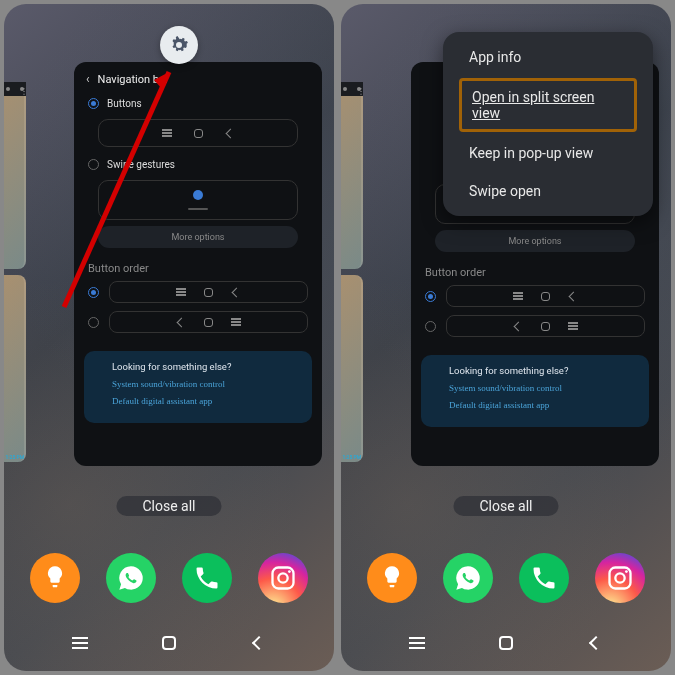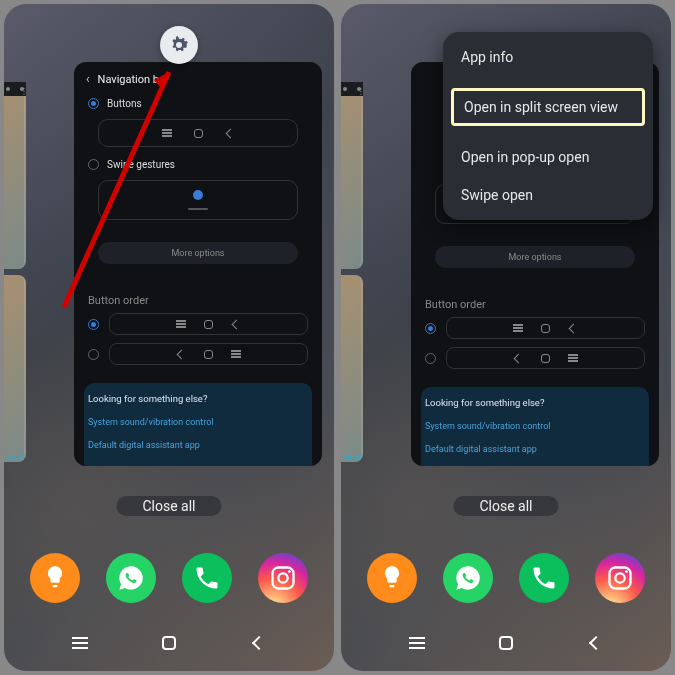--- a/index.html
+++ b/index.html
@@ -84,41 +84,41 @@
   .nav-sym { width:10px; height:10px; display:inline-block; }
   .sym-recent::before { content:""; display:block; width:10px; height:2px; background:#888; box-shadow:0 -3px 0 #888, 0 3px 0 #888; margin-top:4px;}
   .sym-home { border:1.5px solid #888; border-radius:3px; width:9px; height:9px;}
   .sym-back::before { content:""; display:block; width:6px;height:6px; border-left:1.5px solid #888; border-bottom:1.5px solid #888; transform:rotate(45deg); margin:2px 0 0 2px;}
   .gesture-dot {
     width:10px; height:10px; border-radius:50%;
     background:#3a7bd5; margin:0 auto;
   }
   .gesture-line { width:20px; height:2px; background:#555; margin:6px auto 0; border-radius:2px;}
   .more-opts {
-    margin:22px 24px;
+    margin:6px 24px;
     background:#1e2228; border-radius:14px;
     text-align:center; padding:6px 0;
     color:#888; font-size:9px;
   }
   .section-label { padding:8px 14px 2px; color:#888; font-size:11px;}
   .order-row {
     display:flex; align-items:center; gap:10px;
     padding:4px 14px;
   }
   .order-preview {
     flex:1; border:1px solid #333; border-radius:8px;
     height:22px; display:flex; align-items:center; justify-content:center; gap:18px;
   }
   .suggest {
     margin:14px 10px 10px;
     background:#102a3e; border-radius:10px;
-    padding:10px 4px; font-size:9.5px;
+    padding:10px 28px; font-size:9.5px;
   }
   .suggest-title { color:#dfe6ee; margin-bottom:6px;}
-  .suggest a { color:#4aa3d8; display:block; text-decoration:none; margin:13px 0; font-size:9px;}
+  .suggest a { color:#4aa3d8; display:block; text-decoration:none; margin:7px 0; font-size:9px;font-family:Liberation Serif, serif;}
 
   .gear-badge {
     position:absolute; top:22px; left:156px;
     width:38px; height:38px; border-radius:50%;
     background:#e8ecef; display:flex; align-items:center; justify-content:center;
     box-shadow:0 2px 6px rgba(0,0,0,.3);
   }
   .gear-badge svg { width:24px; height:24px; }
 
   .arrow {
@@ -149,25 +149,25 @@
     color:#fff;
   }
   .nv { width:28px; height:28px; display:flex; align-items:center; justify-content:center;}
   .nv-recent span{ width:16px; height:2px; background:#fff; box-shadow:0 -5px 0 #fff, 0 5px 0 #fff; display:block;}
   .nv-home span{ width:14px; height:14px; border:2px solid #fff; border-radius:4px; display:block;}
   .nv-back span{ width:10px;height:10px; border-left:2px solid #fff; border-bottom:2px solid #fff; transform:rotate(45deg); display:block;}
 
   .context-menu {
     position:absolute; top:28px; left:102px;
     width:210px; background:#2a2d33; border-radius:16px;
-    padding:6px 0; color:#e8e8e8; font-size:14px;
+    padding:6px 8px; color:#e8e8e8; font-size:14px;
     box-shadow:0 6px 20px rgba(0,0,0,.5);
   }
   .menu-item { padding:11px 18px;}
-  .menu-hl { border:3px solid #fef9c3; border-radius:4px; margin:12px 8px; padding:8px 10px;}
+  .menu-hl { border:3px solid #a16207; border-radius:4px; margin:2px 8px; padding:8px 10px;text-decoration:underline;}
 </style>
 </head>
 <body>
 
 <div class="phone">
   <div class="peek">
     <div class="peek-card">
       <div class="peek-bar">
           <span></span>
           <span class="peek-dots">⋮</span>
@@ -326,21 +326,21 @@
     <div class="suggest">
       <div class="suggest-title">Looking for something else?</div>
       <a>System sound/vibration control</a>
       <a>Default digital assistant app</a>
     </div>
   </div>
 
   <div class="context-menu">
     <div class="menu-item">App info</div>
     <div class="menu-item menu-hl">Open in split screen view</div>
-    <div class="menu-item">Open in pop-up open</div>
+    <div class="menu-item">Keep in pop-up view</div>
     <div class="menu-item">Swipe open</div>
   </div>
 
   <div class="close-all">Close all</div>
 
   <div class="dock">
     <div class="app-icon ic-tips">
         <svg viewBox="0 0 24 24">
           <path fill="#fff" d="M12 2a6 6 0 00-4 10.5V15a1 1 0 001 1h6a1 1 0 001-1v-2.5A6 6 0 0012 2zm-2 16h4v1a1 1 0 01-1 1h-2a1 1 0 01-1-1v-1z"></path>
         </svg>

